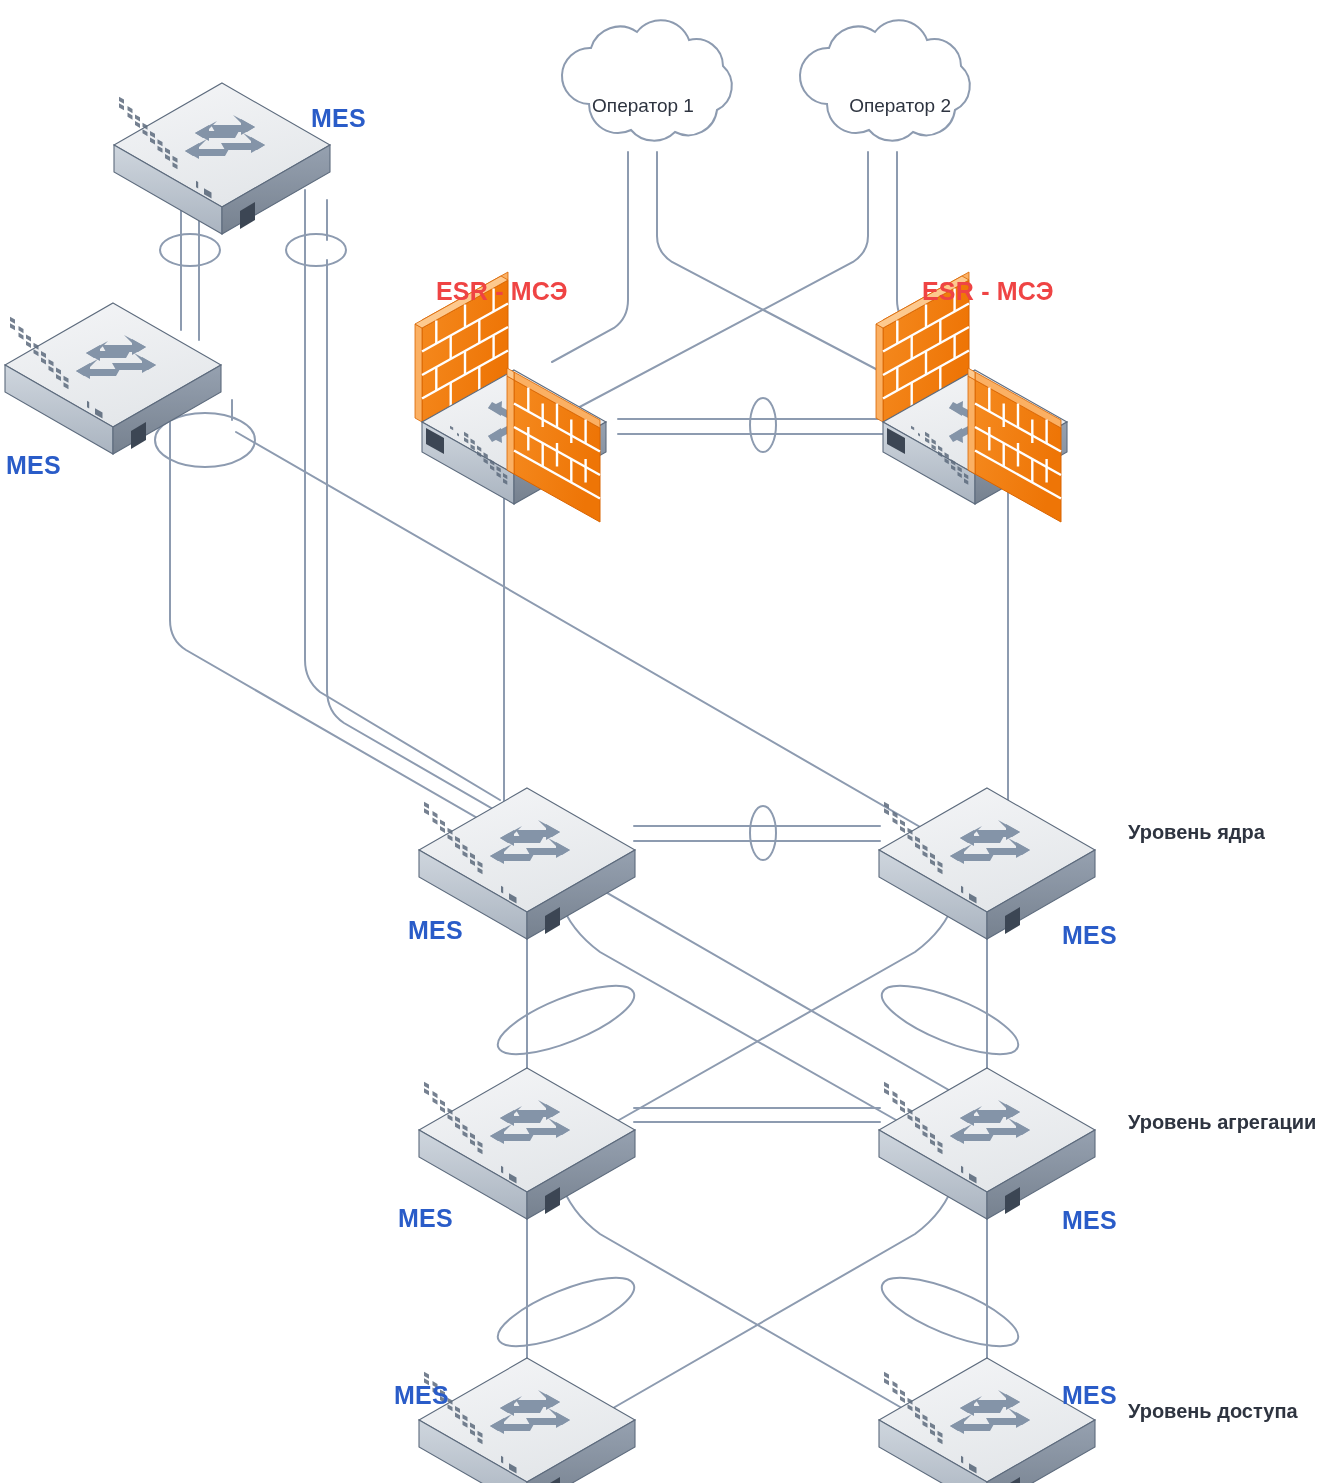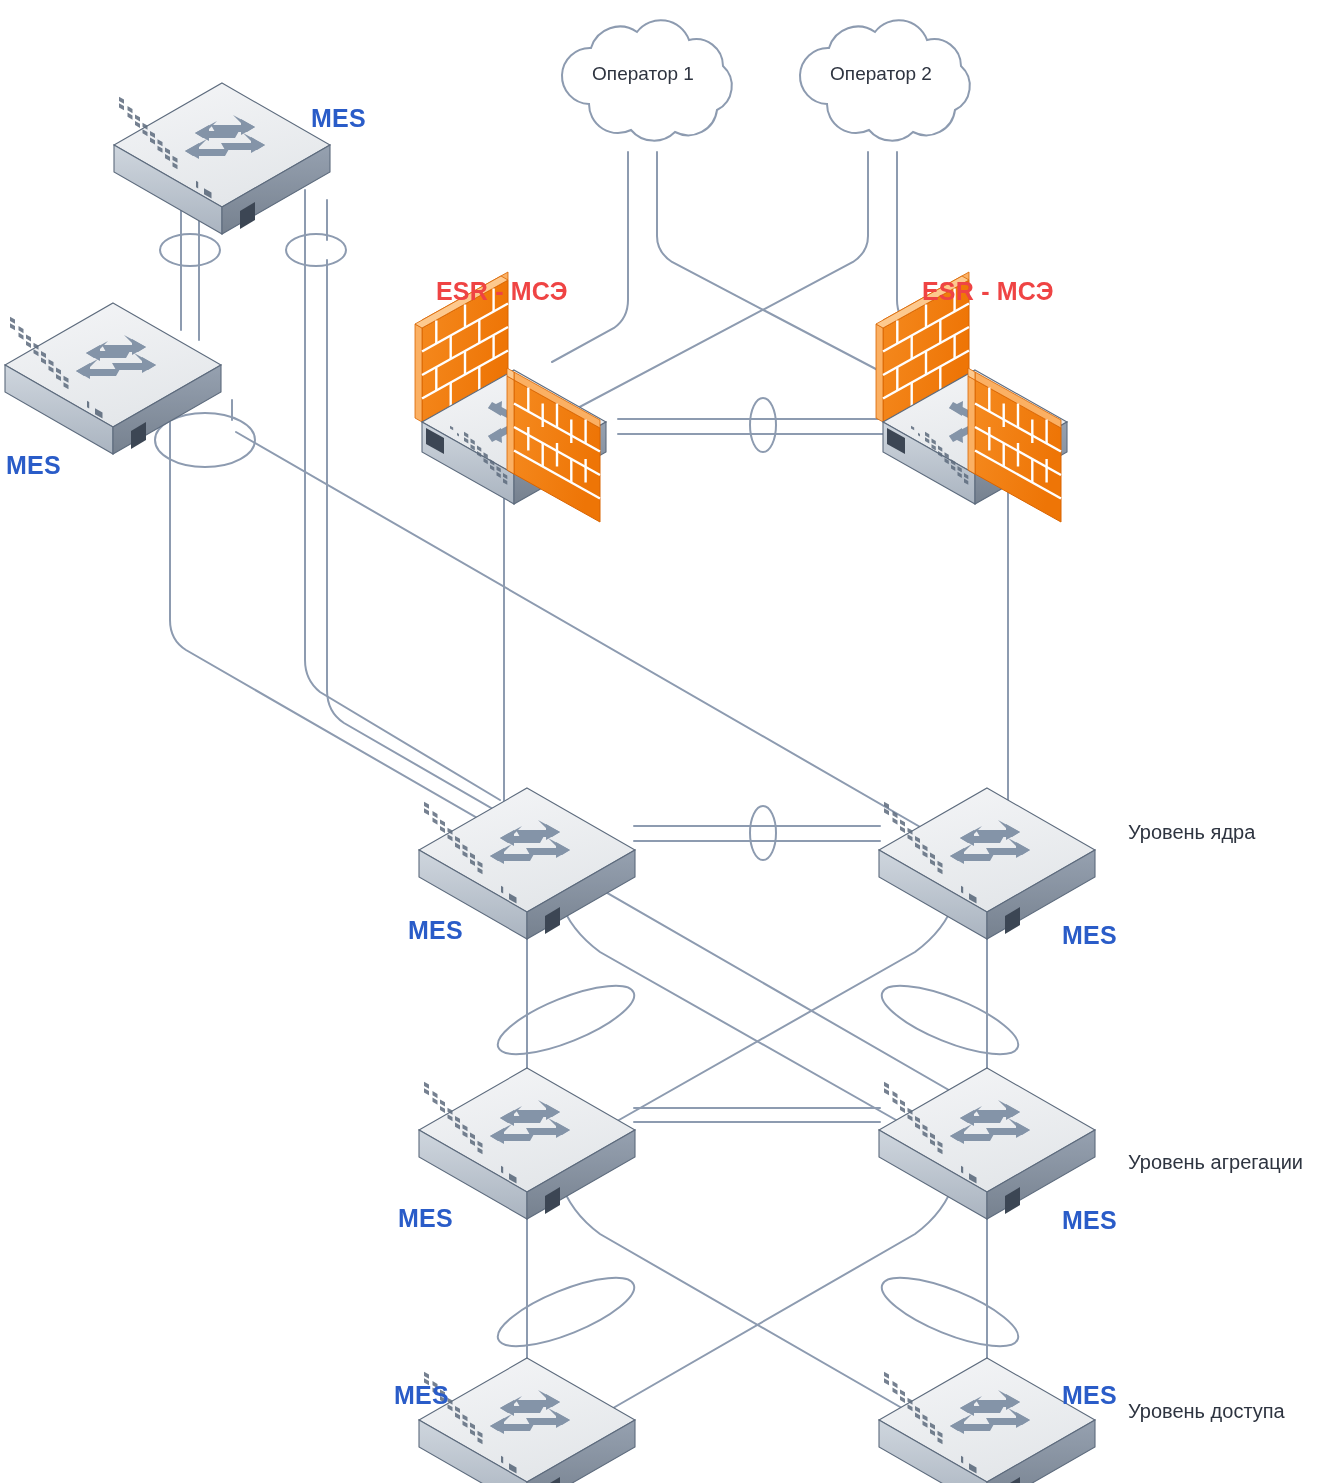--- a/index.html
+++ b/index.html
@@ -37,28 +37,29 @@
     margin-top: 44px;
   }
   .lbl-esr {
     color: #ef4444;
     font-weight: bold;
     font-size: 25px;
     letter-spacing: 0.2px;
   }
   .lbl-layer {
     color: #2e3440;
-    font-weight: normal;
+    font-weight: bold;
     font-size: 20px;
   }
   .lbl-cloud {
     color: #2e3440;
     font-weight: normal;
     font-size: 19px;
     text-align: center;
+    margin-top: 32px;
   }
 </style>
 </head>
 <body>
 
 <div id="canvas">
 
   <svg id="diagram-svg" viewBox="0 0 1324 1483">
     <defs>
 
@@ -351,30 +352,30 @@
       <use href="#sym-switch"></use>
       <use href="#sym-arrows2" transform="translate(3,8)"></use>
     </g>
     <g transform="translate(987,1410)">
       <use href="#sym-switch"></use>
       <use href="#sym-arrows2" transform="translate(3,8)"></use>
     </g>
   </svg>
 
   <div class="lbl lbl-cloud" style="left:573px; top:63px; width:140px;">Оператор 1</div>
-  <div class="lbl lbl-cloud" style="left:811px; top:63px; width:140px;">Оператор 2</div>
+  <div class="lbl lbl-cloud" style="left:811px; top:63px; width:140px;text-align:right;">Оператор 2</div>
 
   <div class="lbl lbl-mes" style="left:311px; top:60px;">MES</div>
   <div class="lbl lbl-mes" style="left:6px; top:407px;">MES</div>
   <div class="lbl lbl-esr" style="left:436px; top:277px;">ESR - МСЭ</div>
   <div class="lbl lbl-esr" style="left:922px; top:277px;">ESR - МСЭ</div>
   <div class="lbl lbl-mes" style="left:408px; top:872px;">MES</div>
   <div class="lbl lbl-mes" style="left:1062px; top:877px;">MES</div>
   <div class="lbl lbl-mes" style="left:398px; top:1160px;">MES</div>
   <div class="lbl lbl-mes" style="left:1062px; top:1162px;">MES</div>
   <div class="lbl lbl-mes" style="left:394px; top:1337px;">MES</div>
   <div class="lbl lbl-mes" style="left:1062px; top:1337px;">MES</div>
 
   <div class="lbl lbl-layer" style="left:1128px; top:821px;">Уровень ядра</div>
-  <div class="lbl lbl-layer" style="left:1128px; top:1111px;margin-top:40px;">Уровень агрегации</div>
+  <div class="lbl lbl-layer" style="left:1128px; top:1111px;">Уровень агрегации</div>
   <div class="lbl lbl-layer" style="left:1128px; top:1400px;">Уровень доступа</div>
 
 </div>
 
 </body></html>

